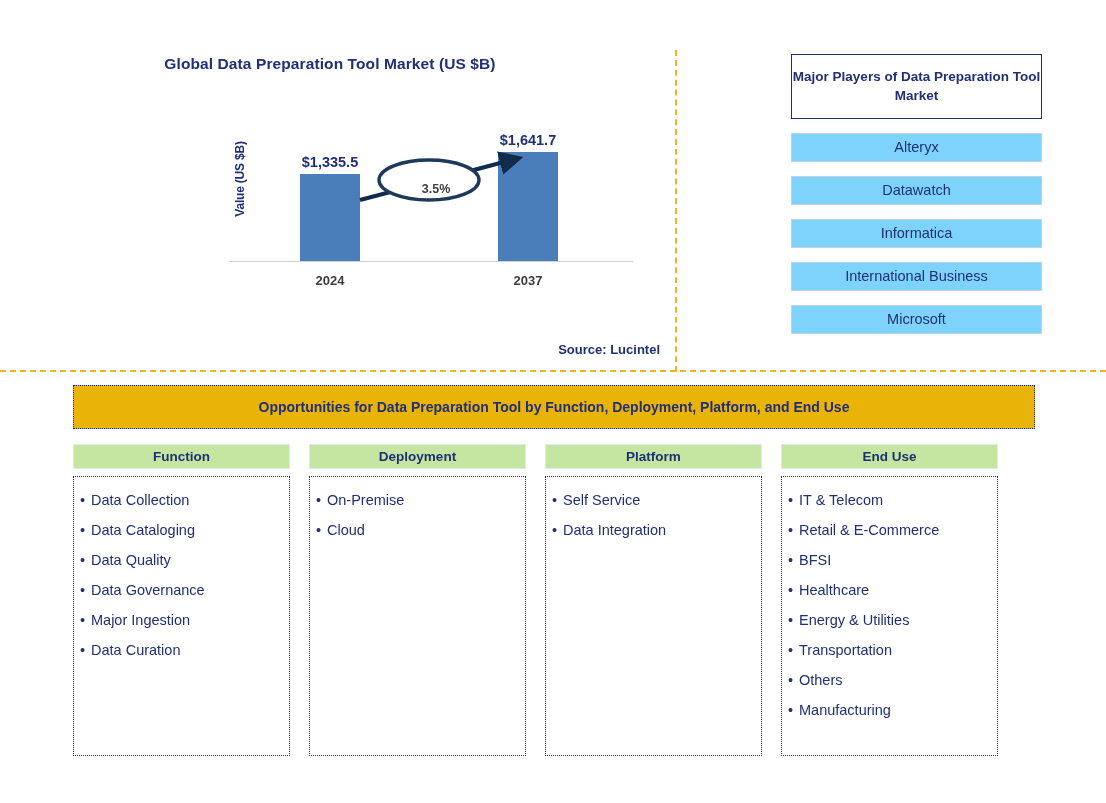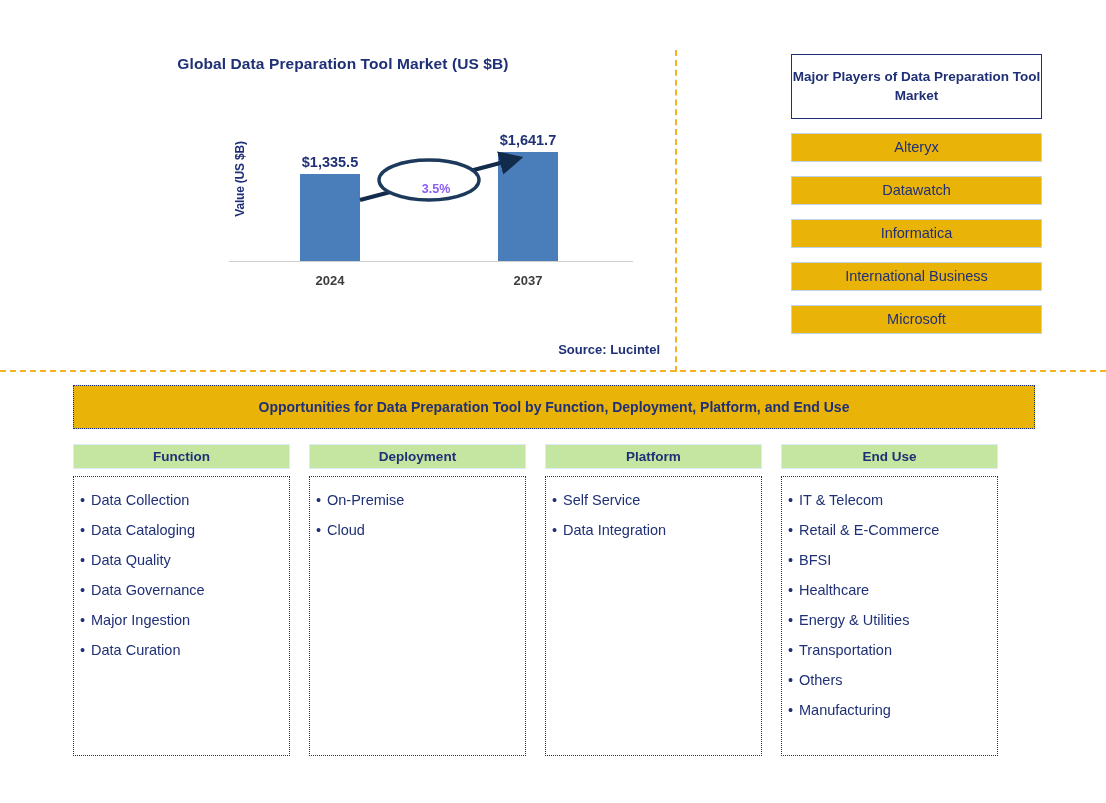--- a/index.html
+++ b/index.html
@@ -24,21 +24,20 @@
   .chart-title {
     position: absolute;
     left: 0px;
     top: 55px;
     width: 660px;
     text-align: center;
     font-size: 15.5px;
     font-weight: bold;
     color: #1f3076;
     letter-spacing: .1px;
-    padding-left: 13px;
   }
 
   .chart-area {
     position: absolute;
     left: 228px;
     top: 130px;
     width: 412px;
     height: 160px;
   }
   .axis-label {
@@ -102,21 +101,21 @@
     overflow: visible;
   }
   .cagr-text {
     position: absolute;
     left: 168px;
     bottom: 94px;
     width: 80px;
     text-align: center;
     font-size: 12.5px;
     font-weight: bold;
-    color: #8b5cf6;
+    color: #404040;
   }
 
   .source-note {
     position: absolute;
     left: 330px;
     top: 342px;
     width: 330px;
     text-align: right;
     font-size: 13px;
     font-weight: bold;
@@ -158,21 +157,21 @@
     line-height: 19px;
     background: #ffffff;
   }
   .player-box {
     margin-top: 14px;
     border: 1px solid #bcd3ea;
     padding: 5px 6px 6px;
     text-align: center;
     font-size: 14.5px;
     color: #1f3076;
-    background: #eab308;
+    background: #7dd3fc;
   }
 
   
   .opp-banner {
     position: absolute;
     left: 73px;
     top: 385px;
     width: 960px;
     height: 42px;
     border: 1.4px dotted #1f3076;

